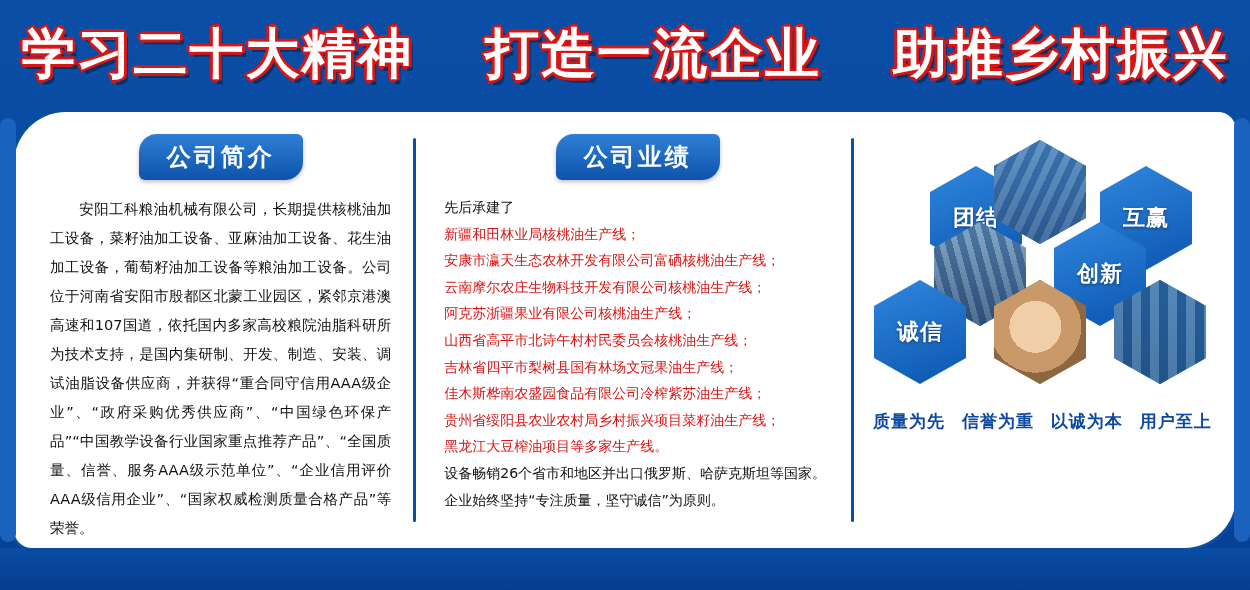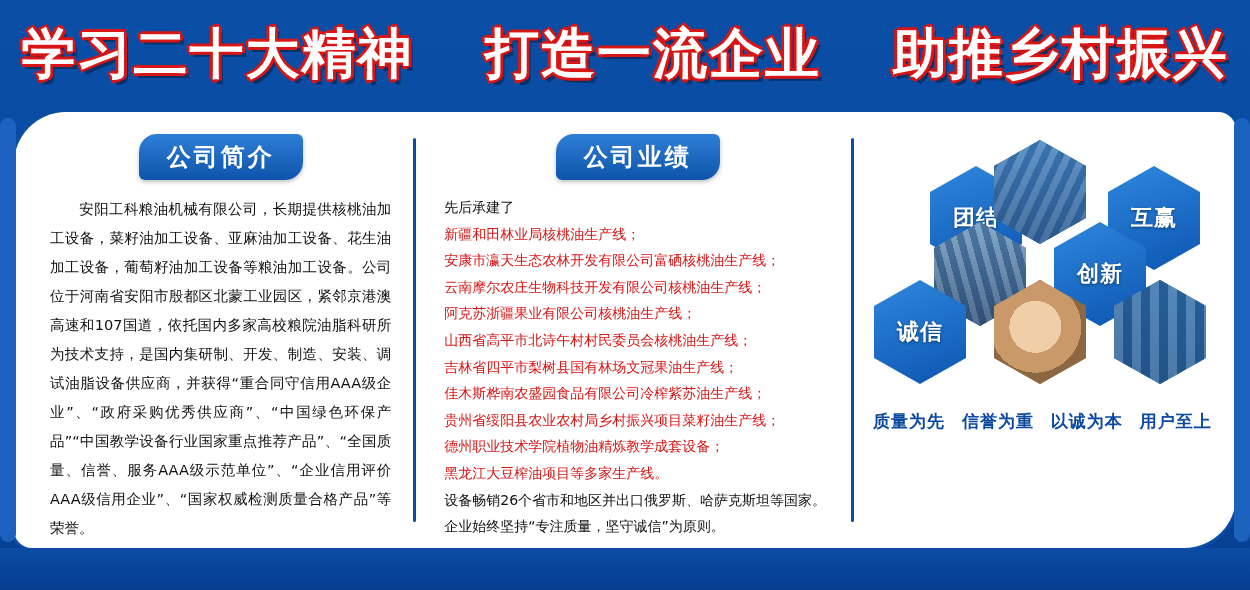--- a/index.html
+++ b/index.html
@@ -265,37 +265,36 @@
         <div class="lead">先后承建了</div>
         <ul class="proj-list">
           <li>新疆和田林业局核桃油生产线；</li>
           <li>安康市瀛天生态农林开发有限公司富硒核桃油生产线；</li>
           <li>云南摩尔农庄生物科技开发有限公司核桃油生产线；</li>
           <li>阿克苏浙疆果业有限公司核桃油生产线；</li>
           <li>山西省高平市北诗午村村民委员会核桃油生产线；</li>
           <li>吉林省四平市梨树县国有林场文冠果油生产线；</li>
           <li>佳木斯桦南农盛园食品有限公司冷榨紫苏油生产线；</li>
           <li>贵州省绥阳县农业农村局乡村振兴项目菜籽油生产线；</li>
-          <li>德州职业技术学院植物油精炼教学成套设备；</li>
           <li>黑龙江大豆榨油项目等多家生产线。</li>
         </ul>
         <div class="tail">设备畅销26个省市和地区并出口俄罗斯、哈萨克斯坦等国家。</div>
         <div class="tail">企业始终坚持“专注质量，坚守诚信”为原则。</div>
       </div>
 
       <div class="divider"></div>
 
       <div class="panel panel-right">
 
         <div class="hex-area">
           <div class="hex text-hex" style="left:18px; top:26px;margin-left:44px;">
             <span class="hex-label">团结</span>
           </div>
           <div class="hex photo-ship" style="left:126px; top:0px;"></div>
-          <div class="hex text-hex" style="left:240px; top:26px;text-align:center;">
+          <div class="hex text-hex" style="left:232px; top:26px;text-align:center;">
             <span class="hex-label">互赢</span>
           </div>
 
           <div class="hex photo-factory" style="left:66px; top:82px;"></div>
           <div class="hex text-hex" style="left:186px; top:82px;">
             <span class="hex-label">创新</span>
           </div>
 
           <div class="hex text-hex" style="left:6px; top:140px;">
             <span class="hex-label">诚信</span>

